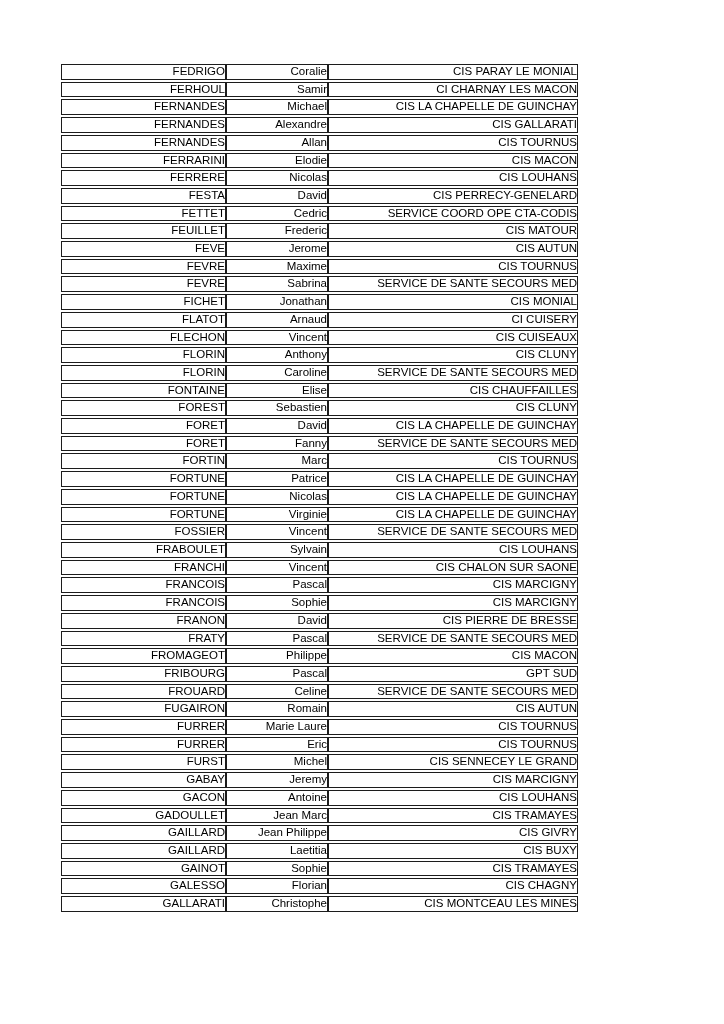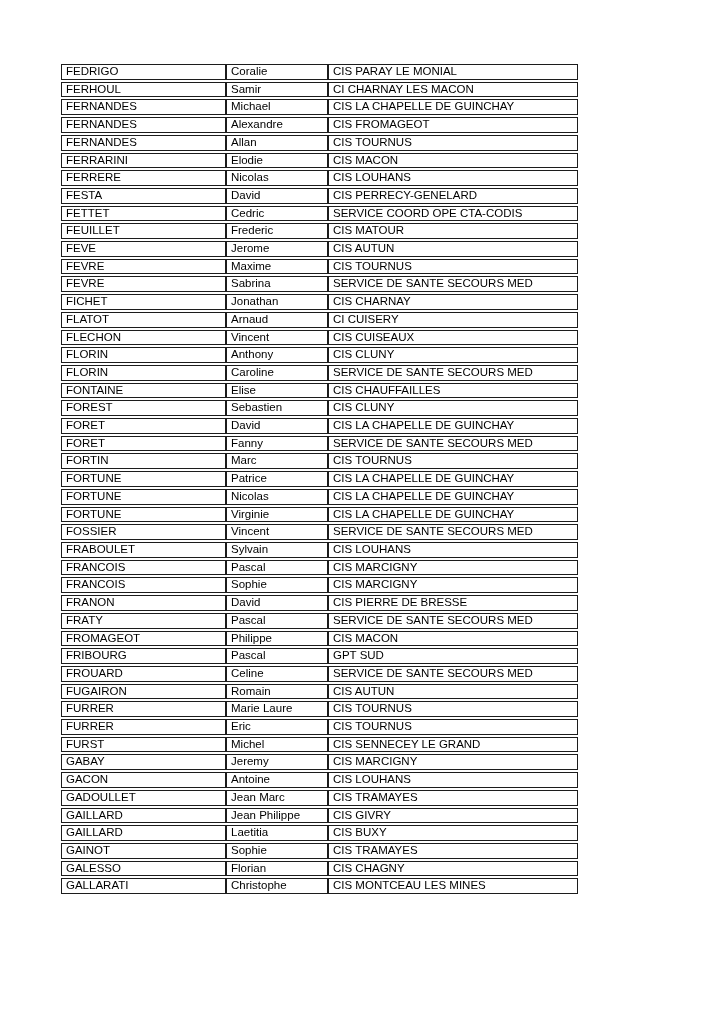--- a/index.html
+++ b/index.html
@@ -17,20 +17,21 @@
     overflow: hidden;
   }
   table.roster {
     position: absolute;
     left: 61px;
     top: 62px;
     width: 517px;
     border-collapse: separate;
     border-spacing: 0 2px;
     table-layout: fixed;
+    text-align: right;
   }
   table.roster td {
     border: 1px solid #1c1c1c;
     font-size: 11.5px;
     line-height: 13.7px;
     height: 13.7px;
     padding: 0 0 0 4px;
     white-space: nowrap;
     overflow: hidden;
     vertical-align: middle;
@@ -62,21 +63,21 @@
           <td>CI CHARNAY LES MACON</td>
         </tr>
         <tr>
           <td>FERNANDES</td>
           <td>Michael</td>
           <td>CIS LA CHAPELLE DE GUINCHAY</td>
         </tr>
         <tr>
           <td>FERNANDES</td>
           <td>Alexandre</td>
-          <td>CIS FROMAGEOT</td>
+          <td>CIS GALLARATI</td>
         </tr>
         <tr>
           <td>FERNANDES</td>
           <td>Allan</td>
           <td>CIS TOURNUS</td>
         </tr>
         <tr>
           <td>FERRARINI</td>
           <td>Elodie</td>
           <td>CIS MACON</td>
@@ -112,21 +113,21 @@
           <td>CIS TOURNUS</td>
         </tr>
         <tr>
           <td>FEVRE</td>
           <td>Sabrina</td>
           <td>SERVICE DE SANTE SECOURS MED</td>
         </tr>
         <tr>
           <td>FICHET</td>
           <td>Jonathan</td>
-          <td>CIS CHARNAY</td>
+          <td>CIS MONIAL</td>
         </tr>
         <tr>
           <td>FLATOT</td>
           <td>Arnaud</td>
           <td>CI CUISERY</td>
         </tr>
         <tr>
           <td>FLECHON</td>
           <td>Vincent</td>
           <td>CIS CUISEAUX</td>
@@ -183,20 +184,25 @@
         </tr>
         <tr>
           <td>FOSSIER</td>
           <td>Vincent</td>
           <td>SERVICE DE SANTE SECOURS MED</td>
         </tr>
         <tr>
           <td>FRABOULET</td>
           <td>Sylvain</td>
           <td>CIS LOUHANS</td>
+        </tr>
+        <tr>
+          <td>FRANCHI</td>
+          <td>Vincent</td>
+          <td>CIS CHALON SUR SAONE</td>
         </tr>
         <tr>
           <td>FRANCOIS</td>
           <td>Pascal</td>
           <td>CIS MARCIGNY</td>
         </tr>
         <tr>
           <td>FRANCOIS</td>
           <td>Sophie</td>
           <td>CIS MARCIGNY</td>

